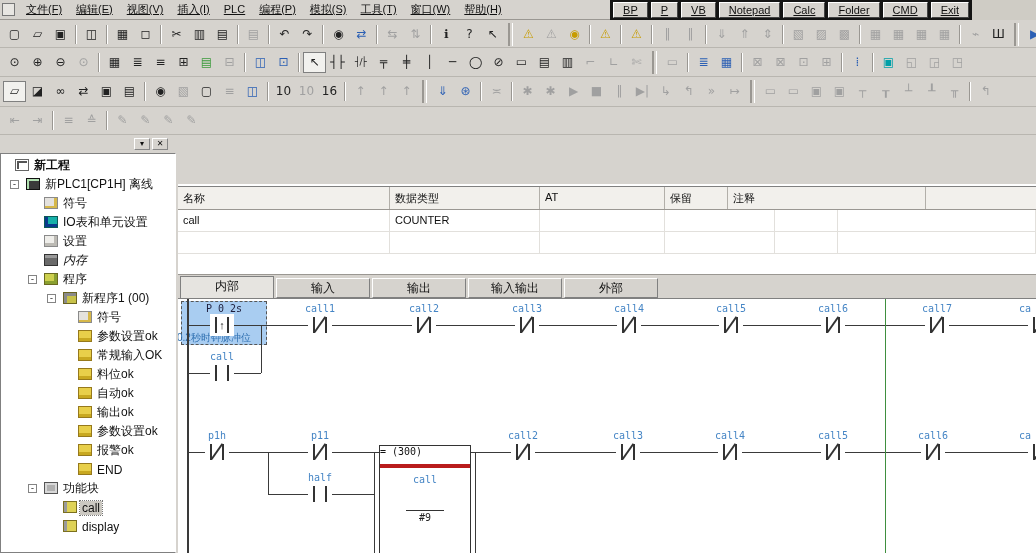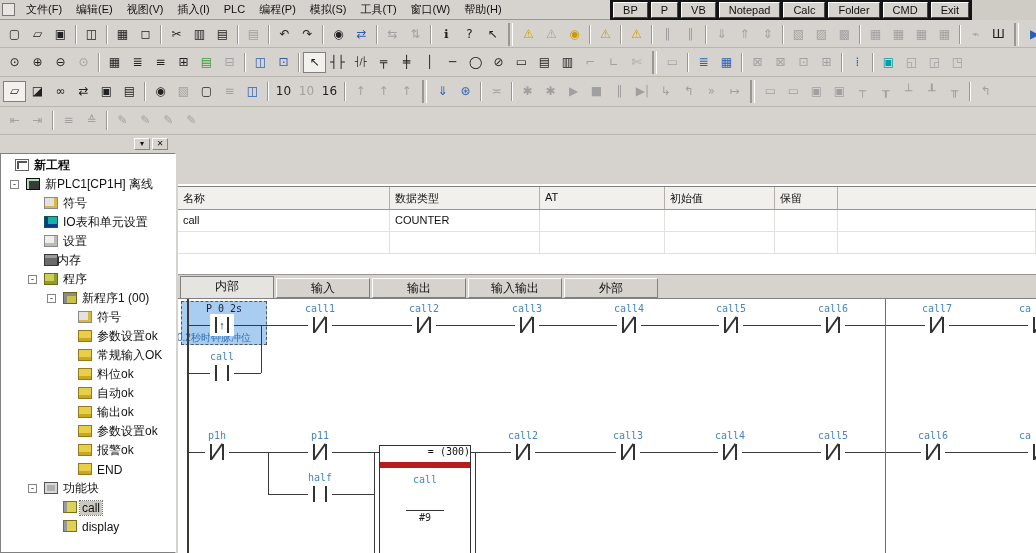--- a/index.html
+++ b/index.html
@@ -1,20 +1,20 @@
 <!DOCTYPE html>
 <html><head>
 <meta charset="utf-8">
 <style>
   *{margin:0;padding:0;box-sizing:border-box;}
   html,body{width:1036px;height:553px;overflow:hidden;}
   body{font-family:"Liberation Sans","DejaVu Sans",sans-serif;background:#d6d3ce;position:relative;font-size:11px;color:#111;}
 
   
-  #menubar{position:absolute;left:0;top:0;width:1036px;height:20px;background:#d6d3ce;border-bottom:1px solid #9a9792;display:flex;align-items:center;}
+  #menubar{position:absolute;left:0;top:0;width:1036px;height:20px;background:#d6d3ce;border-bottom:1px solid #9a9792;display:flex;align-items:center;text-decoration:underline;}
   .mdi-ic{width:13px;height:13px;margin:0 4px 0 2px;background:#e8e6e2;border:1px solid #777;display:inline-block;}
   .menu-item{padding:2px 7px;white-space:nowrap;cursor:default;}
   #launcher{margin-left:auto;height:20px;background:#141414;display:flex;align-items:center;padding:0 3px;gap:3px;}
   .lbtn{background:#d6d3ce;border:1px solid #888;border-top-color:#fff;border-left-color:#fff;border-right-color:#444;border-bottom-color:#444;height:16px;line-height:14px;padding:0 9px;font-size:11px;cursor:default;}
   #launcher-tail{width:64px;height:20px;background:#cfccc5;}
 
   
   .tbar{position:absolute;left:0;width:1036px;display:flex;align-items:center;padding-left:3px;border-bottom:1px solid #b9b6b0;background:#d6d3ce;}
   #tbar1{top:21px;height:27px;}
   #tbar2{top:48px;height:29px;}
@@ -77,21 +77,21 @@
   .contact{position:absolute;width:24px;height:22px;background:#fff;}
   .cbar{position:absolute;top:3px;width:2px;height:16px;background:#333;}
   .cslash{position:absolute;left:11px;top:1px;width:2px;height:19px;background:#333;transform:rotate(35deg);}
   .cup{position:absolute;left:0;top:3px;width:24px;text-align:center;font-size:11px;line-height:16px;color:#222;}
   .clabel{position:absolute;color:#4585c5;font:10px "DejaVu Sans Mono",monospace;white-space:nowrap;transform:translateX(-50%);text-align:right;}
   .clabel.lx{transform:none;}
   .selbox{position:absolute;background:#a9cdf1;border:1px dashed #555;}
   .sel-label{position:absolute;left:0;right:0;top:1px;text-align:center;color:#1c1c3a;font:10px "DejaVu Sans Mono",monospace;}
   .sel-comment{position:absolute;left:1px;right:1px;bottom:1px;height:12px;overflow:hidden;color:#2e6fb0;font:10px "Liberation Sans","DejaVu Sans",sans-serif;white-space:nowrap;}
   .fblock{position:absolute;background:#fff;border:1px solid #333;}
-  .fb-head{position:absolute;left:0;right:0;top:0;height:22px;line-height:22px;text-align:right;border-bottom:6px solid #b91c1c;color:#111;font:10px "DejaVu Sans Mono",monospace;}
+  .fb-head{position:absolute;left:0;right:0;top:0;height:22px;line-height:22px;text-align:left;border-bottom:4px solid #b91c1c;color:#111;font:10px "DejaVu Sans Mono",monospace;}
   .fb-name{position:absolute;left:0;right:0;top:28px;text-align:center;color:#4585c5;font:10px "DejaVu Sans Mono",monospace;}
   .fb-pline{position:absolute;left:50%;top:64px;width:38px;margin-left:-19px;border-top:1px solid #333;}
   .fb-ptext{position:absolute;left:0;right:0;top:66px;text-align:center;color:#222;font:10px "DejaVu Sans Mono",monospace;}
 </style>
 </head>
 <body>
 
 <div id="menubar">
   <span class="mdi-ic"></span>
   <span id="menu-items"><span class="menu-item">文件(F)</span><span class="menu-item">编辑(E)</span><span class="menu-item">视图(V)</span><span class="menu-item">插入(I)</span><span class="menu-item">PLC</span><span class="menu-item">编程(P)</span><span class="menu-item">模拟(S)</span><span class="menu-item">工具(T)</span><span class="menu-item">窗口(W)</span><span class="menu-item">帮助(H)</span></span>
@@ -301,21 +301,21 @@
         <div class="trow">
           <span class="tic ic-io" style="left: 43px; top: 3px;"></span>
           <span class="tlabel" style="left: 60px;">IO表和单元设置</span>
         </div>
         <div class="trow">
           <span class="tic ic-set" style="left: 43px; top: 3px;"></span>
           <span class="tlabel" style="left: 60px;">设置</span>
         </div>
         <div class="trow">
           <span class="tic ic-mem" style="left: 43px; top: 3px;"></span>
-          <span class="tlabel" style="left: 54px;">内存</span>
+          <span class="tlabel" style="left: 60px; font-style: italic;">内存</span>
         </div>
         <div class="trow">
           <span class="exp" style="left: 27px; top: 5px;">-</span>
           <span class="tic ic-prog" style="left: 43px; top: 3px;"></span>
           <span class="tlabel" style="left: 60px;">程序</span>
         </div>
         <div class="trow">
           <span class="exp" style="left: 46px; top: 5px;">-</span>
           <span class="tic ic-prog1" style="left: 62px; top: 3px;"></span>
           <span class="tlabel" style="left: 79px;">新程序1 (00)</span>
@@ -371,22 +371,22 @@
         </div>
       </div>
   </div>
 
   <div id="right-panel">
     <div id="vartable">
         <div class="vhead">
           <span class="cell" style="width: 212px;">名称</span>
           <span class="cell" style="width: 150px;">数据类型</span>
           <span class="cell" style="width: 125px;">AT</span>
-          <span class="cell" style="width: 110px;">初始值</span>
           <span class="cell" style="width: 63px;">保留</span>
+          <span class="cell" style="width: 198px;">注释</span>
         </div>
         <div class="vrow">
           <span class="cell" style="width: 212px;">call</span>
           <span class="cell" style="width: 150px;">COUNTER</span>
           <span class="cell" style="width: 125px;"></span>
           <span class="cell" style="width: 110px;"></span>
           <span class="cell" style="width: 63px;"></span>
           <span class="cell" style="width: 198px;"></span>
         </div>
         <div class="vrow">

